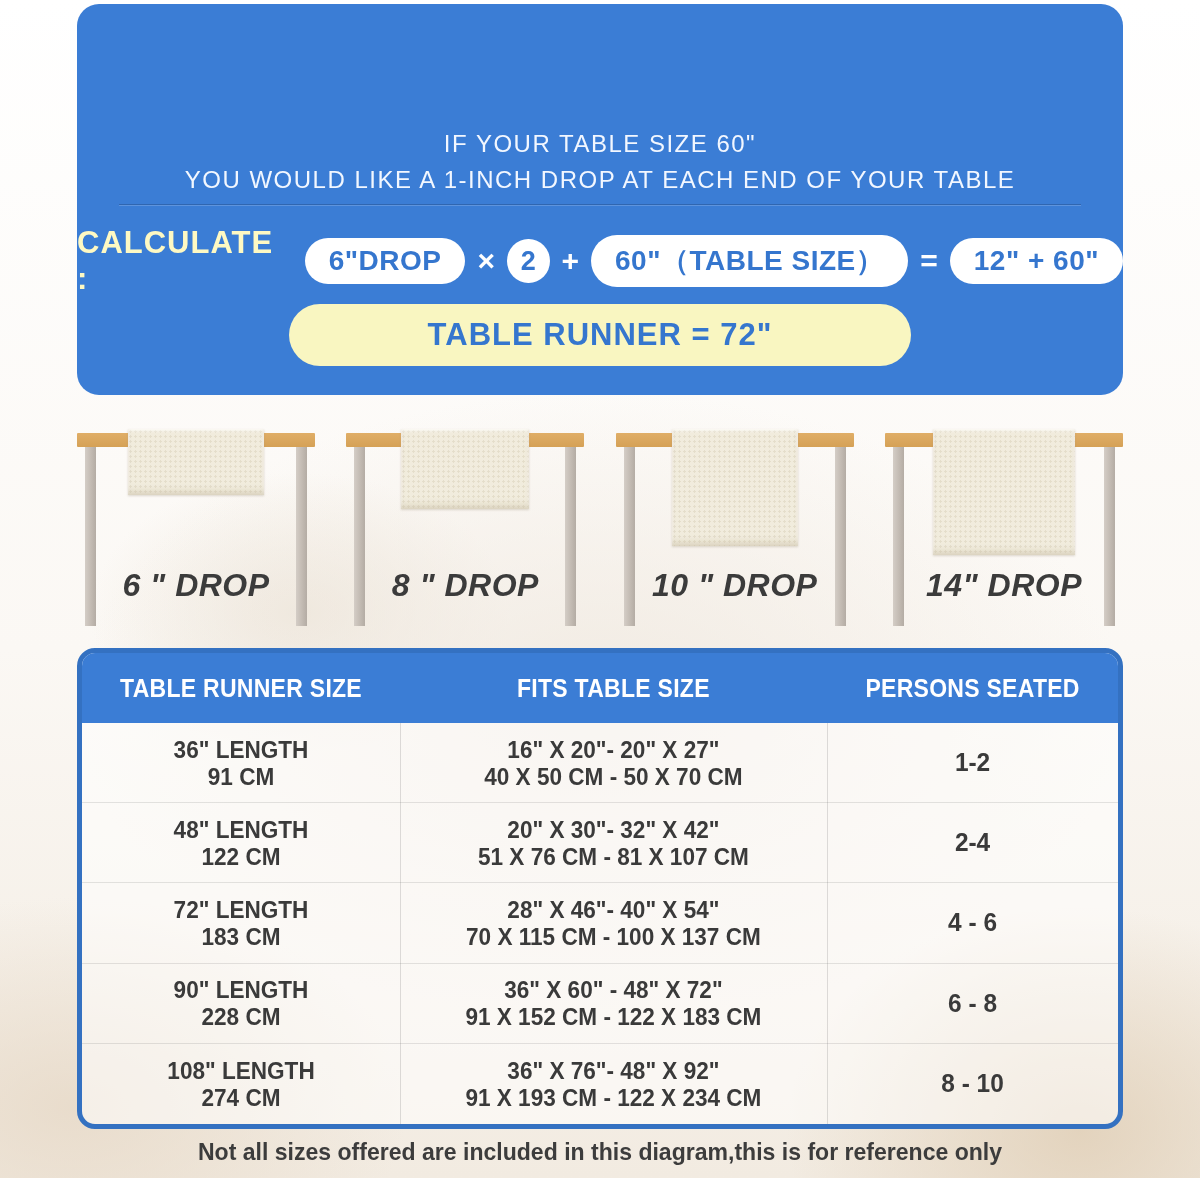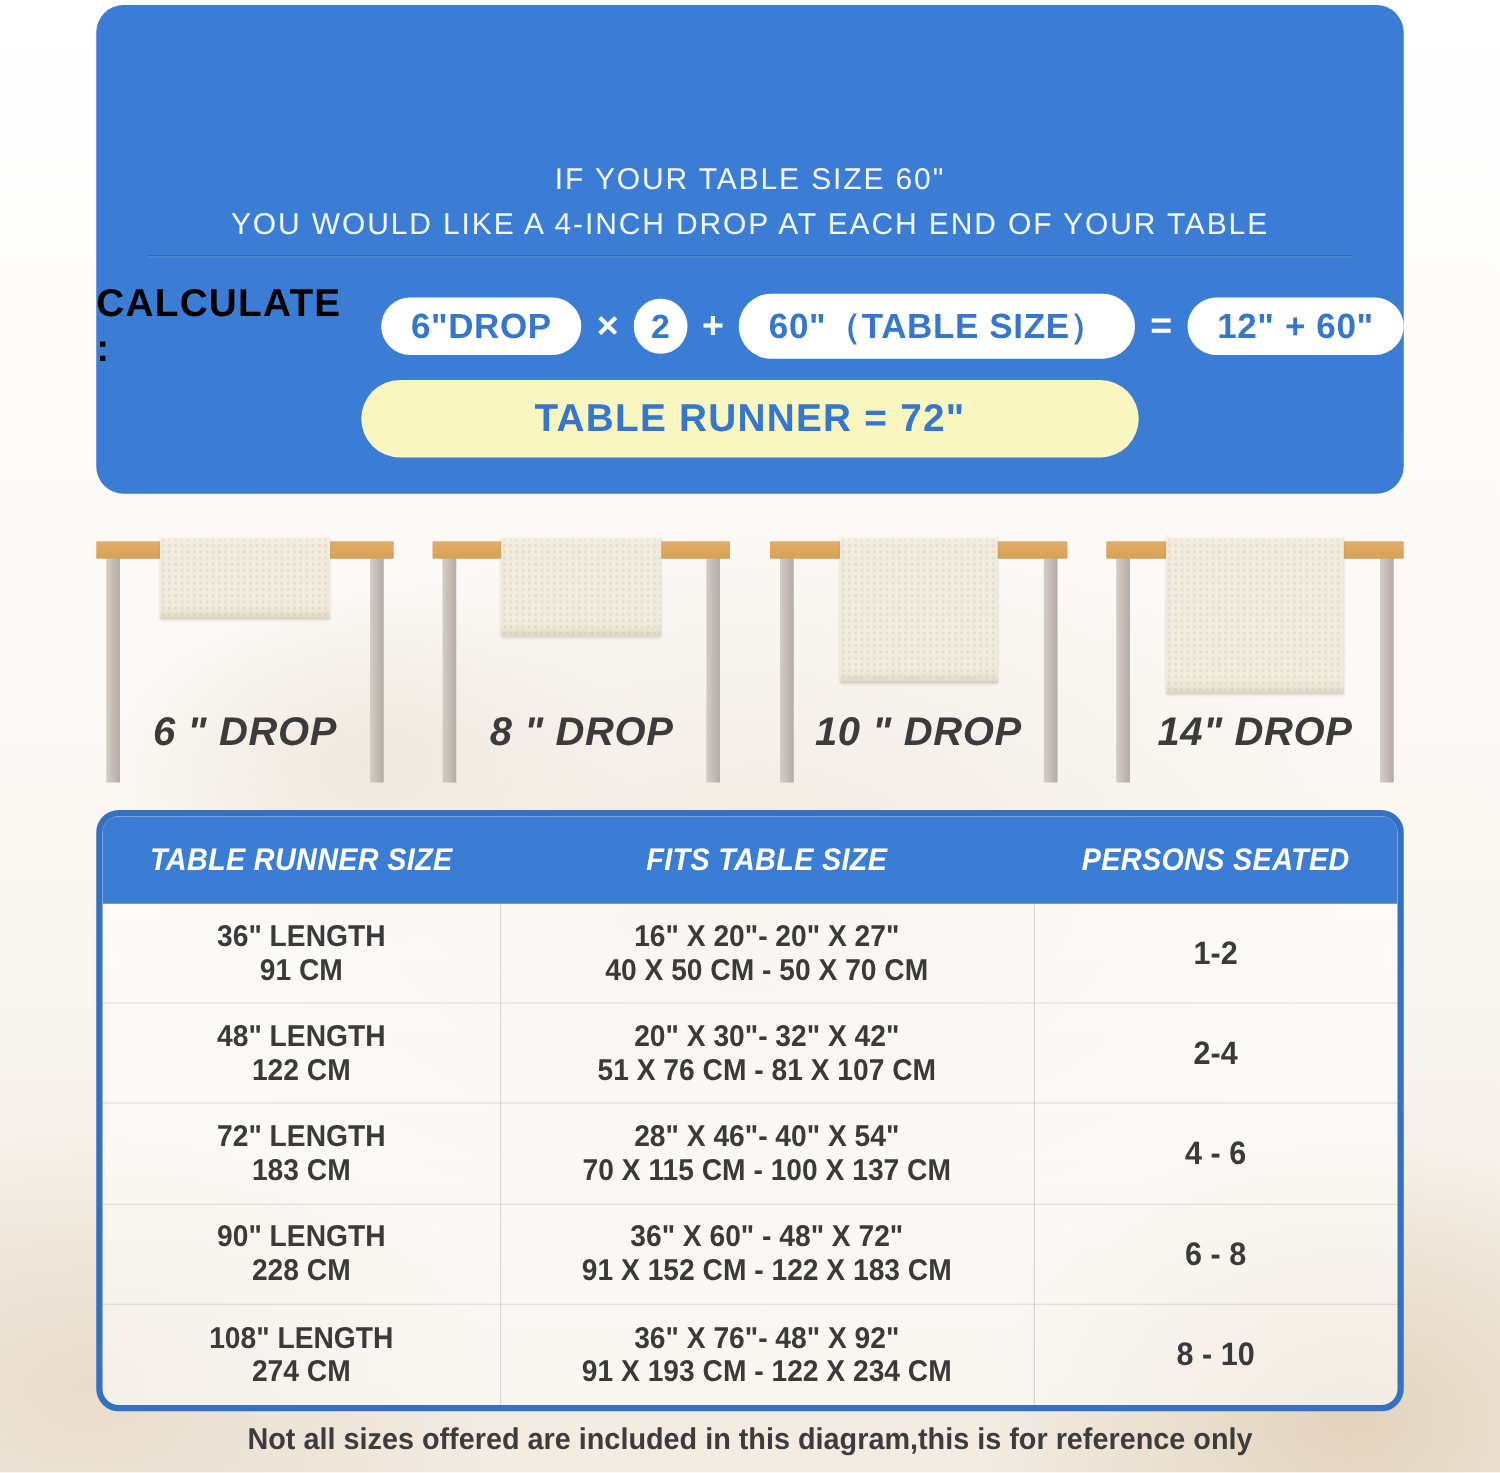--- a/index.html
+++ b/index.html
@@ -31,21 +31,21 @@
   .intro-line{ position:absolute; left:0; right:0; text-align:center;
     color:#f2f7ff; font-weight:500; letter-spacing:1.5px; }
   .intro-line.l1{ top:126px; font-size:24px; }
   .intro-line.l2{ top:162px; font-size:24px; }
   .panel-divider{ position:absolute; left:42px; right:42px; top:200px; height:0;
     border-top:1px solid rgba(30,60,110,.35); border-bottom:1px solid rgba(255,255,255,.18); }
   .calc-row{
     position:absolute; left:0; right:0; top:230px; height:54px;
     display:flex; align-items:center; justify-content:center; gap:12px;
   }
-  .calc-label{ color:#000000; font-size:31px; font-weight:700; letter-spacing:1px; margin-right:6px;}
+  .calc-label{ color:#fef9c3; font-size:31px; font-weight:700; letter-spacing:1px; margin-right:6px;}
   .pill{
     background:#ffffff; color:#3576CE; font-weight:700; font-size:28px;
     padding:7px 24px; border-radius:28px; white-space:nowrap; letter-spacing:.5px;
   }
   .op{ color:#ffffff; font-size:30px; font-weight:700; }
   .circle{
     width:44px; height:44px; border-radius:50%; background:#ffffff; color:#3576CE;
     display:flex; align-items:center; justify-content:center; font-size:27px; font-weight:700;
   }
   .result-pill{
@@ -85,21 +85,20 @@
   
   .size-panel{
     position:absolute; left:77px; top:648px; width:1046px; height:481px;
     border:5px solid #3471C1; border-radius:18px; overflow:hidden;
     background:rgba(255,255,255,.55);
   }
   .size-header{
     height:70px; background:#3B7DD5;
     display:grid; grid-template-columns:30.7% 41.2% 28.1%;
     align-items:center;
-    font-style:italic;
   }
   .size-header span{ text-align:center; color:#ffffff; font-size:25px; font-weight:700;
     letter-spacing:.3px; transform:scaleX(.92); }
   .size-body{ position:relative; height:401px; }
   .vline{ position:absolute; top:0; bottom:0; width:1px; background:rgba(110,110,110,.22); }
   .vline.v1{ left:30.7%; } .vline.v2{ left:71.9%; }
   .size-row{
     display:grid; grid-template-columns:30.7% 41.2% 28.1%;
     height:80.2px; align-items:center;
     border-bottom:1px solid rgba(110,110,110,.18);
@@ -116,21 +115,21 @@
     font-size:24px; font-weight:700; color:#3c3c3c; transform:scaleX(.96);
   }
 </style>
 </head>
 <body>
 
 <div class="canvas">
 
   <section class="calc-panel">
     <p class="intro-line l1">IF YOUR TABLE SIZE 60"</p>
-    <p class="intro-line l2">YOU WOULD LIKE A 4-INCH DROP AT EACH END OF YOUR TABLE</p>
+    <p class="intro-line l2">YOU WOULD LIKE A 1-INCH DROP AT EACH END OF YOUR TABLE</p>
     <div class="panel-divider"></div>
     <div class="calc-row">
       <span class="calc-label">CALCULATE :</span>
       <span class="pill">6"DROP</span>
       <span class="op">×</span>
       <span class="circle">2</span>
       <span class="op">+</span>
       <span class="pill">60"（TABLE SIZE）</span>
       <span class="op">=</span>
       <span class="pill">12" + 60"</span>

